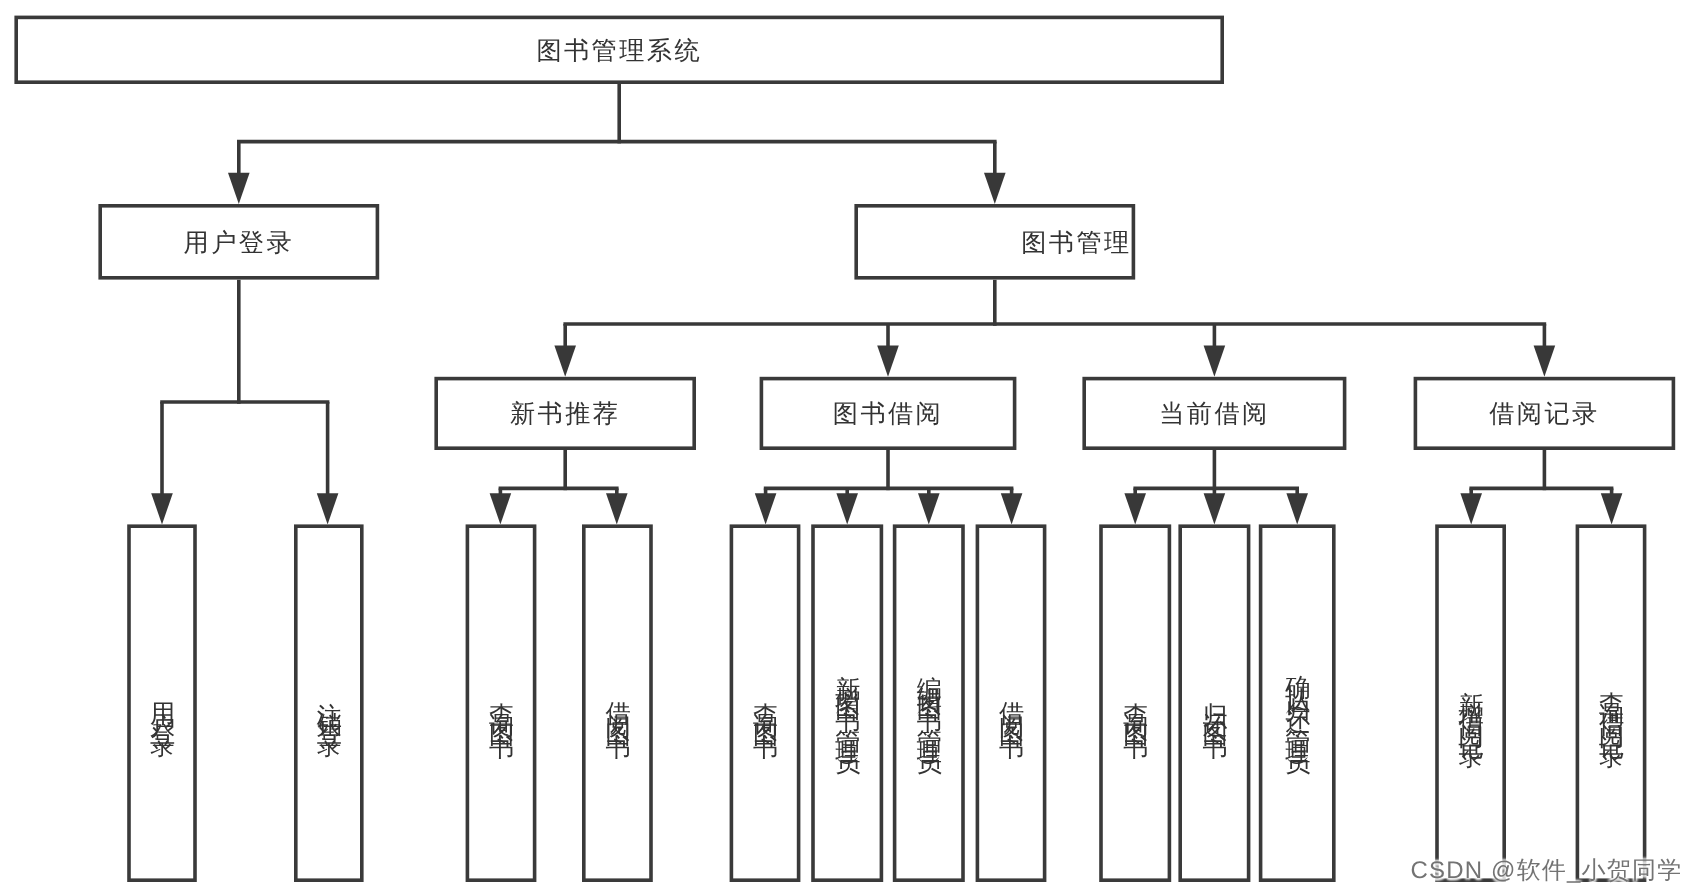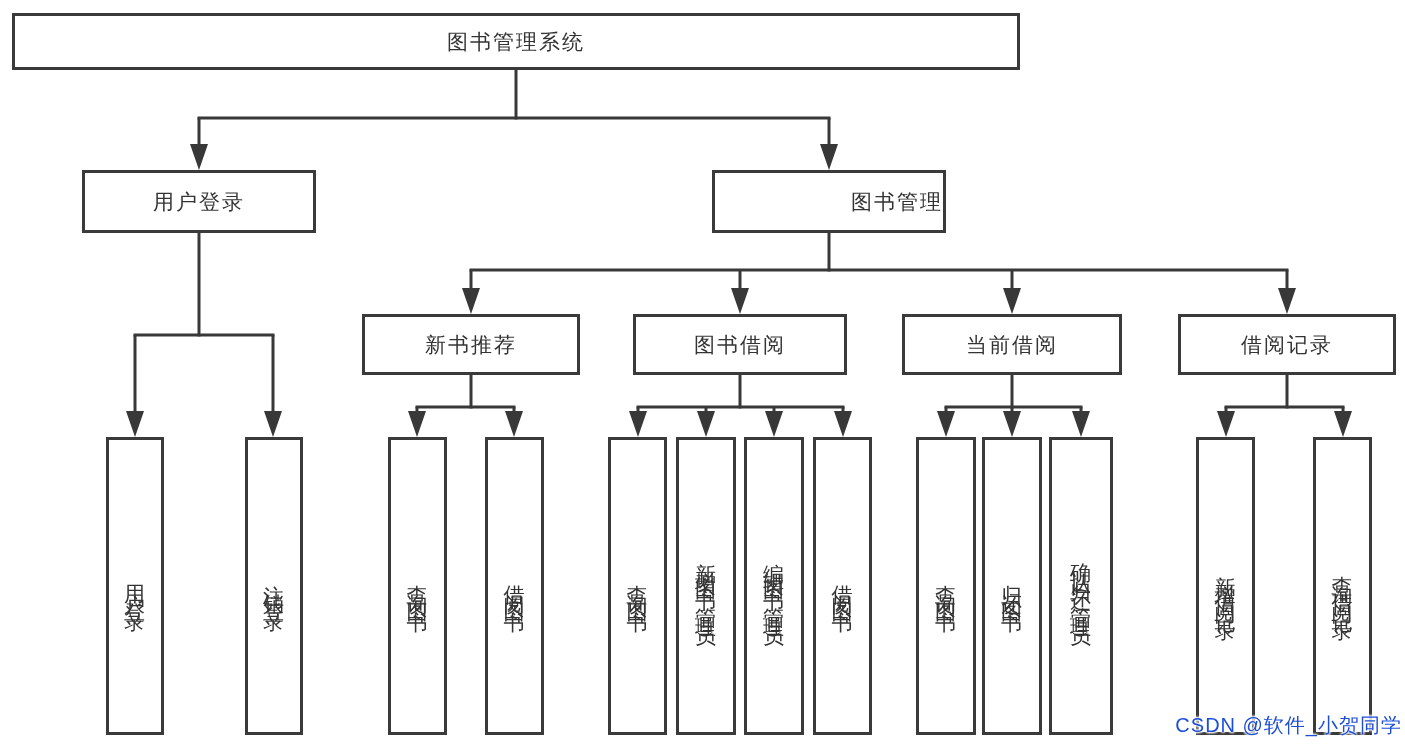--- a/index.html
+++ b/index.html
@@ -41,21 +41,21 @@
     letter-spacing: 9px;
     line-height: 1;
     color: #333333;
     white-space: nowrap;
   }
   .watermark {
     position: absolute;
     top: 712px;
     right: 3px;
     font-size: 20px;
-    color: #1d4ed8;
+    color: #737373;
     letter-spacing: 1px;
     white-space: nowrap;
     text-shadow: -1px -1px 2px #ffffff, 1px -1px 2px #ffffff,
                  -1px 1px 2px #ffffff, 1px 1px 2px #ffffff;
     z-index: 5;
   }
 </style>
 </head>
 <body>
 

